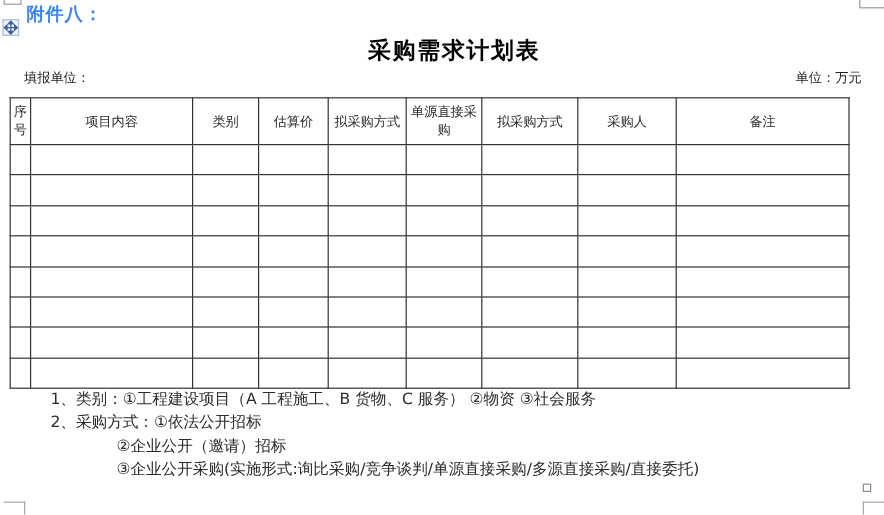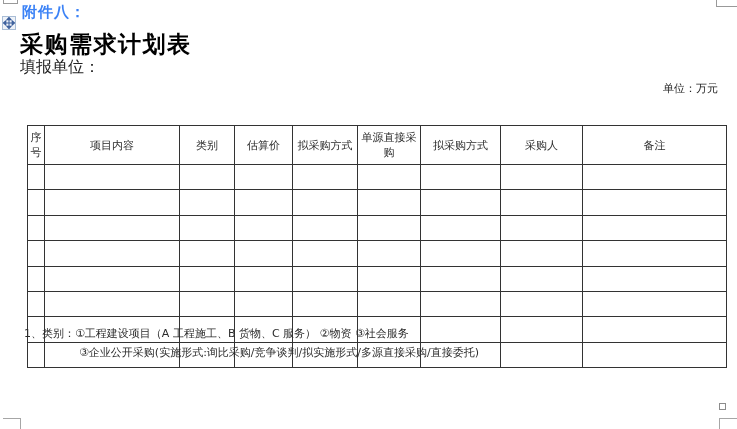--- a/index.html
+++ b/index.html
@@ -5,40 +5,40 @@
   html,body{margin:0;padding:0;}
   body{
     width:737px;height:429px;background:#ffffff;position:relative;overflow:hidden;
     font-family:"DejaVu Sans","Liberation Sans",sans-serif;color:#1a1a1a;
   }
   .attachment{
     position:absolute;left:22px;top:3px;
     font-size:15px;font-weight:bold;letter-spacing:1px;color:#3b82f6;
   }
   .title{
-    position:absolute;left:20px;right:0;top:29px;text-align:left;
-    font-size:23px;font-weight:bold;letter-spacing:1.5px;color:#000;
-  }
-  .fill-unit{position:absolute;left:20px;top:57px;font-size:16px;color:#222;}
-  .unit{position:absolute;right:19px;top:57px;font-size:11px;color:#222;margin-top:24px;}
+    position:absolute;left:20px;right:0;top:29px;text-align:center;
+    font-size:19px;font-weight:bold;letter-spacing:1.5px;color:#000;
+  }
+  .fill-unit{position:absolute;left:20px;top:57px;font-size:11px;color:#222;}
+  .unit{position:absolute;right:19px;top:57px;font-size:11px;color:#222;}
   table.plan{
-    position:absolute;left:27px;top:81px;width:699px;
-    border-collapse:collapse;table-layout:fixed;margin-top:44px;
+    position:absolute;left:8px;top:81px;width:699px;
+    border-collapse:collapse;table-layout:fixed;
   }
   table.plan th,table.plan td{
     border:1px solid #333;padding:0;margin:0;
     font-size:11px;font-weight:normal;color:#2b2b2b;
     text-align:center;vertical-align:middle;
     overflow:hidden;line-height:15px;
   }
   table.plan thead tr{height:39px;}
   table.plan tbody tr{height:25.4px;}
   .notes{
-    position:absolute;left:24px;top:324px;
-    font-size:11px;line-height:19.3px;color:#2b2b2b;white-space:nowrap;
+    position:absolute;left:42px;top:324px;
+    font-size:13px;line-height:19.3px;color:#2b2b2b;white-space:nowrap;
   }
   .notes .indent{margin-left:55px;}
   .move-handle{
     position:absolute;left:2px;top:16px;width:14px;height:14px;
     background:#eef2f8;border:1px solid #a9bdd6;box-sizing:border-box;
     display:flex;align-items:center;justify-content:center;cursor:move;
   }
   .partial-square{
     position:absolute;background:#fff;border:1px solid #999;box-sizing:border-box;
   }
@@ -190,18 +190,20 @@
         <td></td>
         <td></td>
         <td></td>
         <td></td>
       </tr>
     </tbody>
 </table>
 
 <div class="notes">
   <div>1、类别：①工程建设项目（A 工程施工、B 货物、C 服务） ②物资 ③社会服务</div>
-  <div class="indent">③企业公开采购(实施形式:询比采购/竞争谈判/拟实施形式/多源直接采购/直接委托)</div>
+  <div>2、采购方式：①依法公开招标</div>
+  <div class="indent">②企业公开（邀请）招标</div>
+  <div class="indent">③企业公开采购(实施形式:询比采购/竞争谈判/单源直接采购/多源直接采购/直接委托)</div>
 </div>
 
 <div class="corner-square"></div>
 <div class="corner-mark left"></div>
 <div class="corner-mark right"></div>
 
 </body></html>

